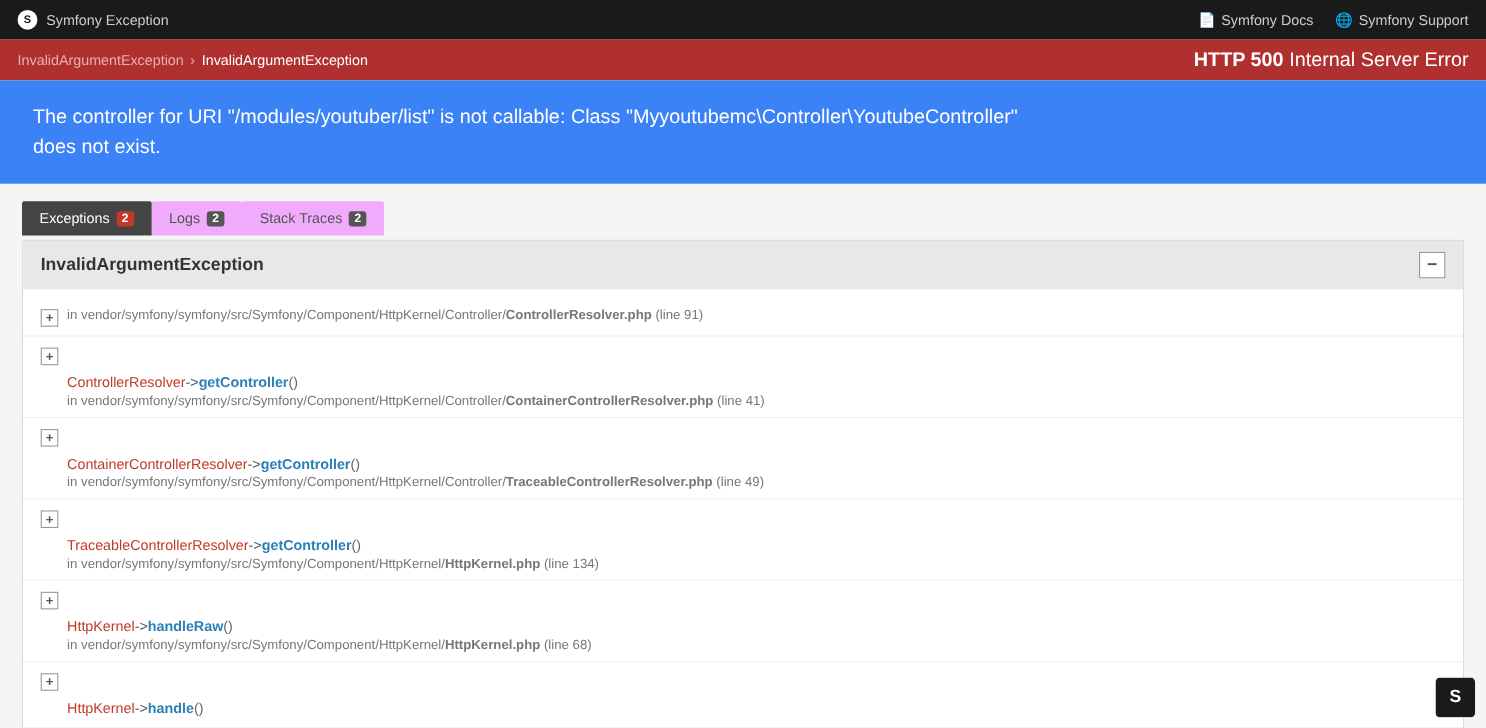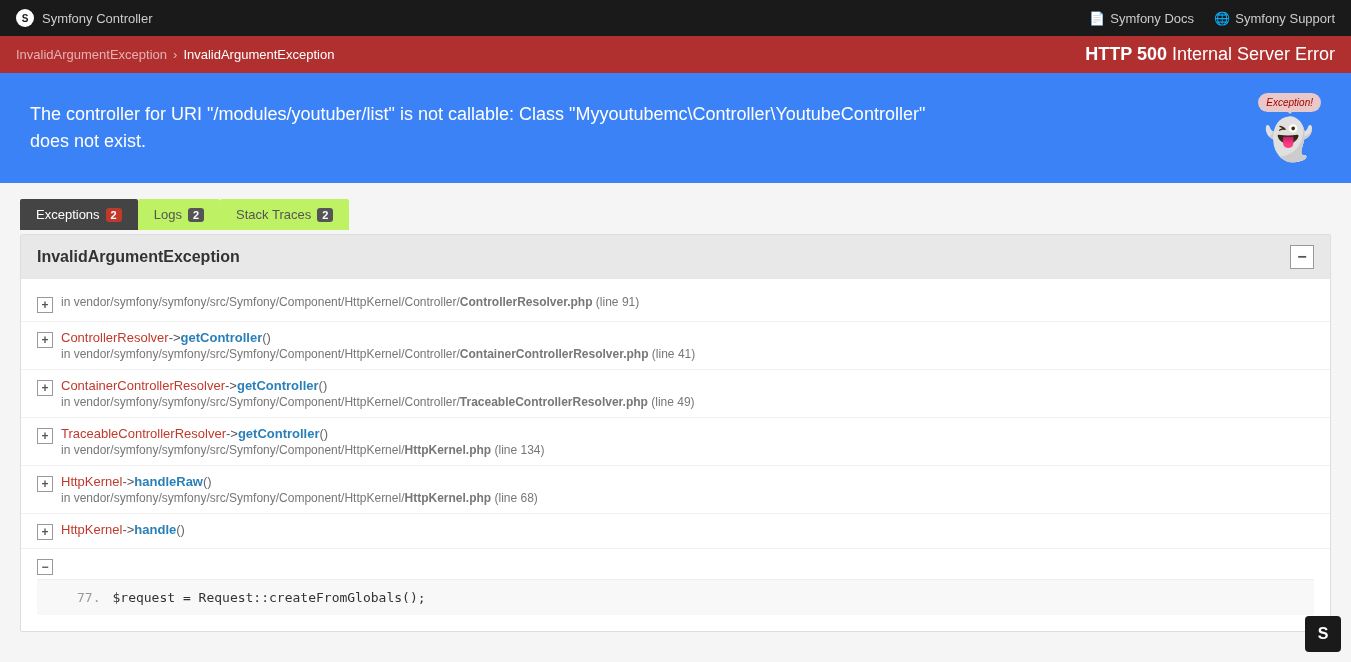--- a/index.html
+++ b/index.html
@@ -121,21 +121,21 @@
       gap: 0;
       margin-bottom: 4px;
     }
     .tab {
       display: flex;
       align-items: center;
       gap: 6px;
       padding: 8px 16px;
       cursor: pointer;
       border: none;
-      background: #bef264;
+      background: #f0abfc;
       color: #555;
       font-size: 13px;
       border-radius: 2px 2px 0 0;
     }
     .tab.active {
       background: #444;
       color: #fff;
     }
     .tab-badge {
       background: #c0392b;
@@ -215,20 +215,21 @@
       flex-shrink: 0;
       margin-top: 2px;
     }
     .expand-icon.minus {
       color: #555;
     }
     .trace-method-line {
       font-size: 13px;
       color: #666;
       margin-bottom: 2px;
+      margin-top: 26px;
     }
     .trace-method-line .class-name {
       color: #c0392b;
     }
     .trace-method-line .arrow {
       color: #555;
     }
     .trace-method-line .method-name {
       color: #2980b9;
       font-weight: bold;
@@ -268,21 +269,21 @@
     .code-line-text {
       color: #333;
     }
   </style>
 </head>
 <body>
 
 <div class="topbar">
   <div class="topbar-left">
     <span class="symfony-logo">S</span>
-    <span>Symfony Controller</span>
+    <span>Symfony Exception</span>
   </div>
   <div class="topbar-right">
     <a href="#">
       <span>📄</span>
       <span>Symfony Docs</span>
     </a>
     <a href="#">
       <span>🌐</span>
       <span>Symfony Support</span>
     </a>
@@ -296,24 +297,20 @@
     <span class="breadcrumb-current">InvalidArgumentException</span>
   </div>
   <div class="http-status">
     <strong>HTTP 500</strong>
     <span>Internal Server Error</span>
   </div>
 </div>
 
 <div class="error-message-area">
   <div class="error-message-text">The controller for URI "/modules/youtuber/list" is not callable: Class "Myyoutubemc\Controller\YoutubeController" does not exist.</div>
-  <div class="exception-ghost">
-    <div class="ghost-bubble">Exception!</div>
-    <div class="ghost-img">👻</div>
-  </div>
 </div>
 
 <div class="content">
 
   <div class="tabs">
     <button class="tab active">
       <span>Exceptions</span>
       <span class="tab-badge">2</span>
     </button>
     <button class="tab">

